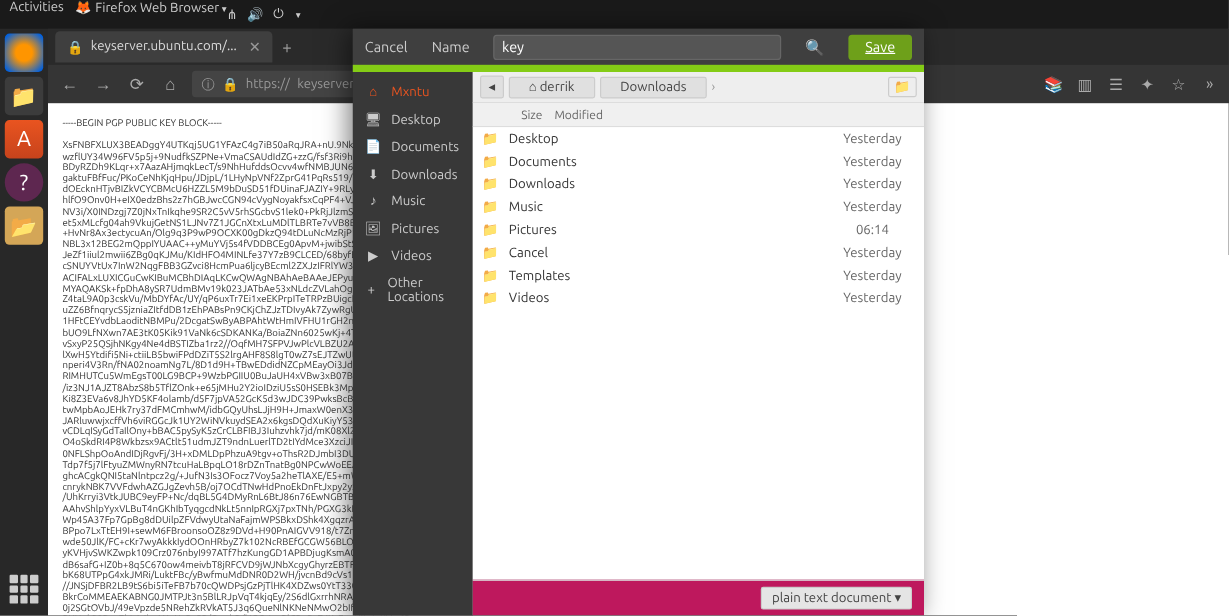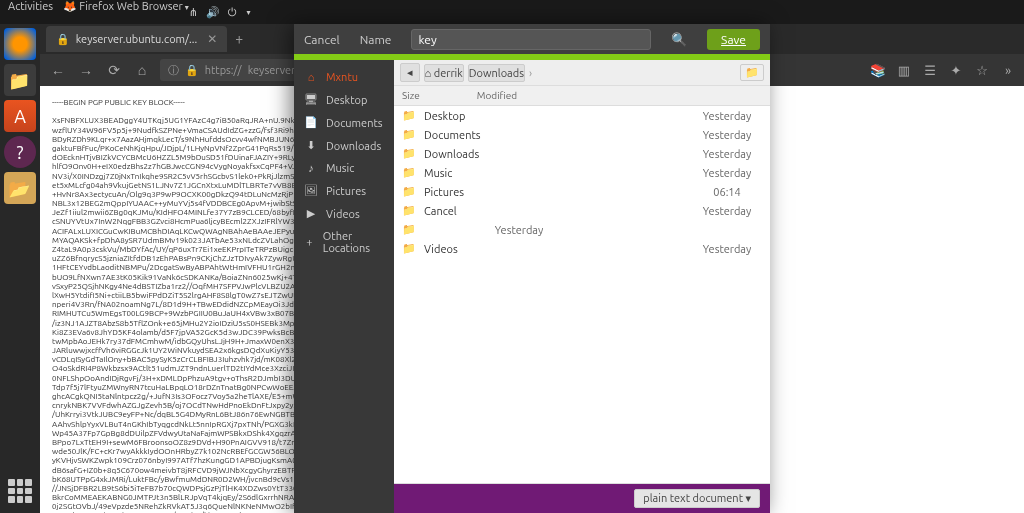--- a/index.html
+++ b/index.html
@@ -51,35 +51,35 @@
     .save-btn { background: #6ea01a; color: white; padding: 4px 14px; border-radius: 3px; font-size: 12px; border: none; text-decoration: underline; }
     
     .dialog-body { flex: 1; display: flex; overflow: hidden; }
     .sidebar { width: 100px; background: #383838; padding: 6px 0; }
     .side-item { padding: 5px 10px; color: #ccc; font-size: 11px; display: flex; align-items: center; gap: 8px; }
     .side-item.active { color: #e95420; }
     .side-icon { width: 14px; text-align: center; font-size: 11px; }
     
     .files-panel { flex: 1; background: #f7f7f7; display: flex; flex-direction: column; }
     .path-bar { height: 26px; background: #eee; border-bottom: 1px solid #ddd; display: flex; align-items: center; padding: 0 6px; gap: 4px; font-size: 11px; }
-    .path-seg { background: #e0e0e0; padding: 2px 0; border: 1px solid #ccc; border-radius: 2px; color: #444; }
+    .path-seg { background: #e0e0e0; padding: 2px 16px; border: 1px solid #ccc; border-radius: 2px; color: #444; }
     .path-home { padding: 2px 6px; }
     .path-expand { margin-left: auto; color: #666; border: 1px solid #ccc; padding: 1px 4px; border-radius: 2px; }
     .file-headers { height: 20px; background: #f0f0f0; border-bottom: 1px solid #ddd; display: flex; font-size: 10px; color: #666; align-items: center; padding: 0 8px; }
     .fh-name { flex: 1; }
-    .fh-size { width: 50px; }
-    .fh-mod { width: 70px; text-align: center; margin-left: 10px; }
+    .fh-size { width: 50px; text-align: right; }
+    .fh-mod { width: 70px; text-align: left; margin-left: 10px; }
     .file-list { flex: 1; background: white; }
     .file-row { display: flex; align-items: center; padding: 3px 8px; font-size: 11px; color: #333; }
     .file-icon { width: 16px; margin-right: 6px; color: #888; font-size: 11px; }
     .file-name { flex: 1; }
     .file-size { width: 50px; text-align: right; color: #999; }
     .file-mod { width: 70px; text-align: center; color: #666; margin-left: 10px; }
     
-    .dialog-footer { height: 30px; background: #701a75; border-top: 1px solid #ddd; display: flex; align-items: center; justify-content: flex-end; padding: 12px 10px; }
+    .dialog-footer { height: 30px; background: #be185d; border-top: 1px solid #ddd; display: flex; align-items: center; justify-content: flex-end; padding: 12px 10px; }
     .format-select { background: #e5e5e5; border: 1px solid #ccc; padding: 2px 8px; font-size: 11px; color: #444; border-radius: 2px; }
   </style>
 </head>
 <body>
 
 <div class="topbar">
   <div class="topbar-left">
     <span class="topbar-item">Activities</span>
     <span class="topbar-item"><span>🦊</span> <span>Firefox Web Browser</span><span class="tri">▾</span></span>
   </div>
@@ -285,20 +285,21 @@
             <span class="file-mod">06:14</span>
           </div>
           <div class="file-row">
             <span class="file-icon">📁</span>
             <span class="file-name">Cancel</span>
             <span class="file-size"></span>
             <span class="file-mod">Yesterday</span>
           </div>
           <div class="file-row">
             <span class="file-icon">📁</span>
+            <span class="file-name">Templates</span>
             <span class="file-size"></span>
             <span class="file-mod">Yesterday</span>
           </div>
           <div class="file-row">
             <span class="file-icon">📁</span>
             <span class="file-name">Videos</span>
             <span class="file-size"></span>
             <span class="file-mod">Yesterday</span>
           </div>
         </div>

